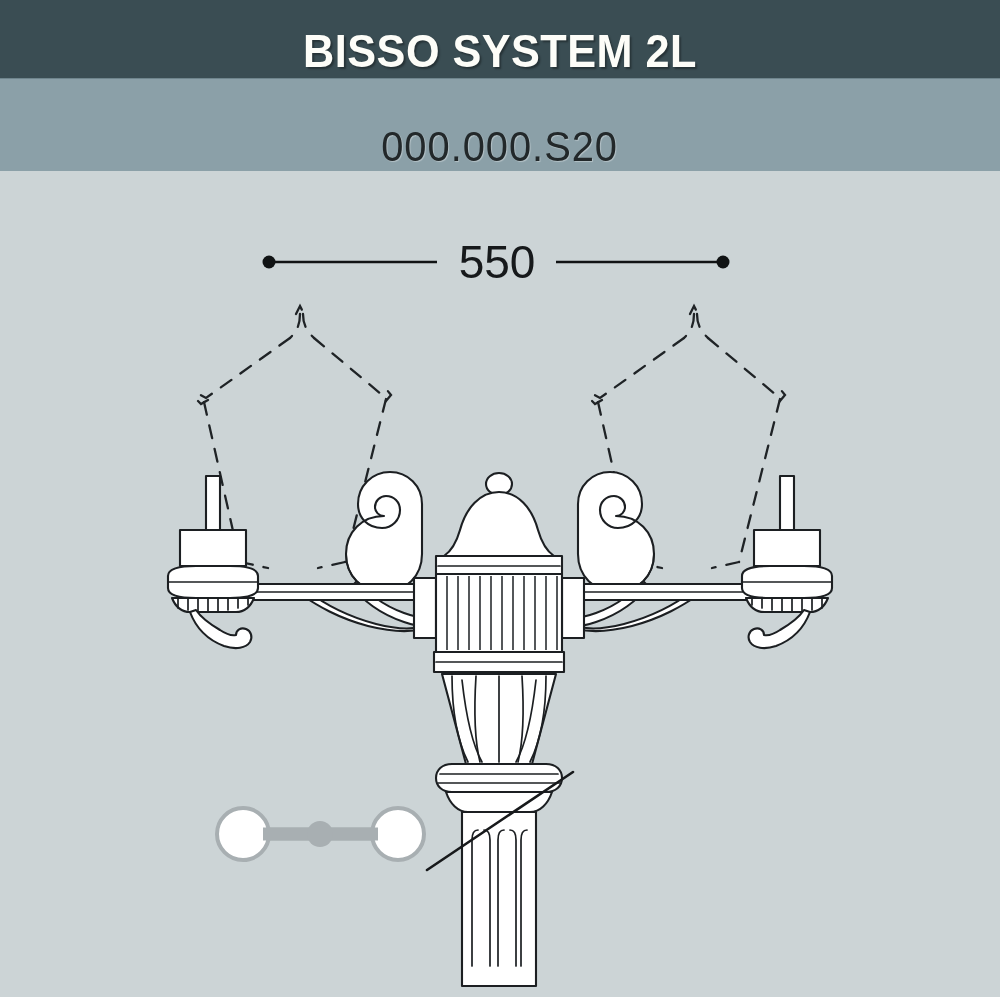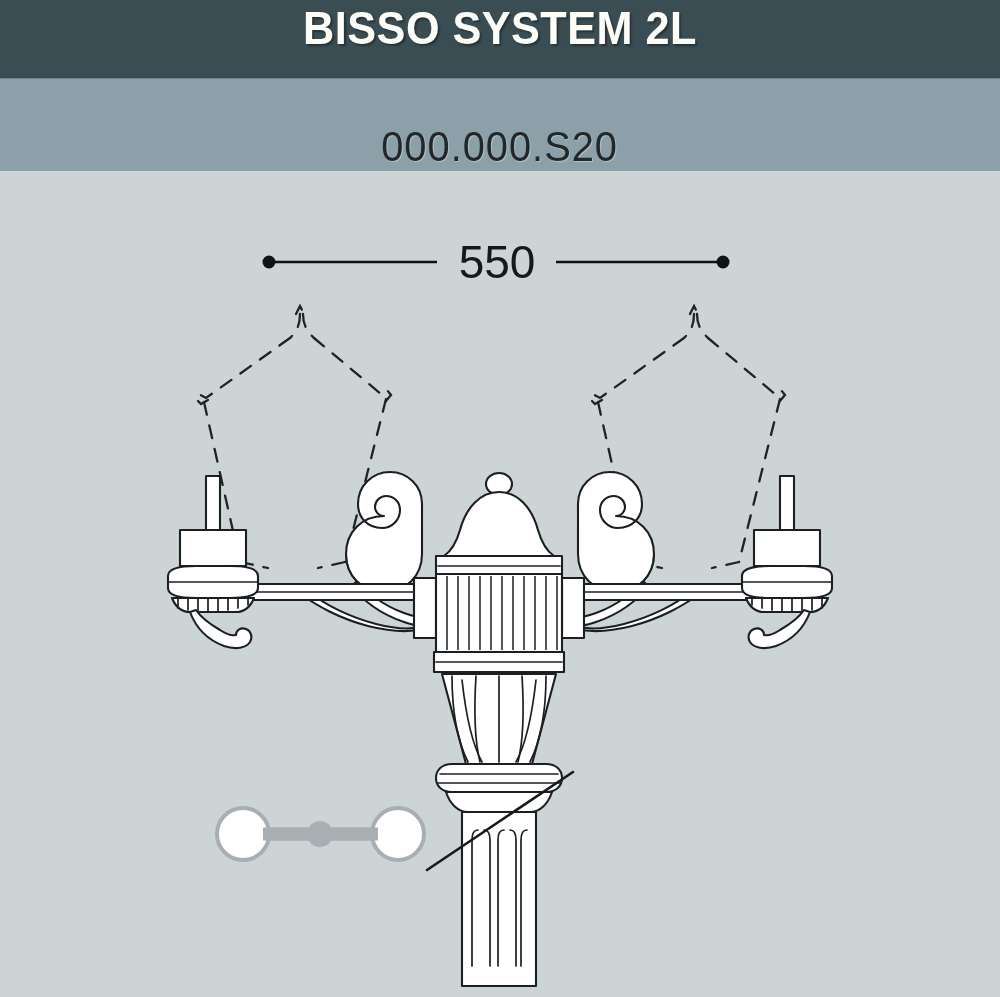--- a/index.html
+++ b/index.html
@@ -20,21 +20,21 @@
     position: relative;
     background: #ccd4d6;
   }
   .band-title {
     position: absolute;
     left: 0; top: 0;
     width: 1000px;
     height: 78px;
     background: #3a4d53;
     display: flex;
-    align-items: flex-start;
+    align-items: flex-end;
     justify-content: center;
   }
   .title-text {
     color: #fdfdf8;
     font-family: "Liberation Sans Narrow", "Liberation Sans", sans-serif;
     font-size: 47px;
     font-weight: bold;
     letter-spacing: 0.5px;
     transform: scaleX(0.92);
     text-shadow: 2px 2px 2px rgba(0,0,0,0.35);

